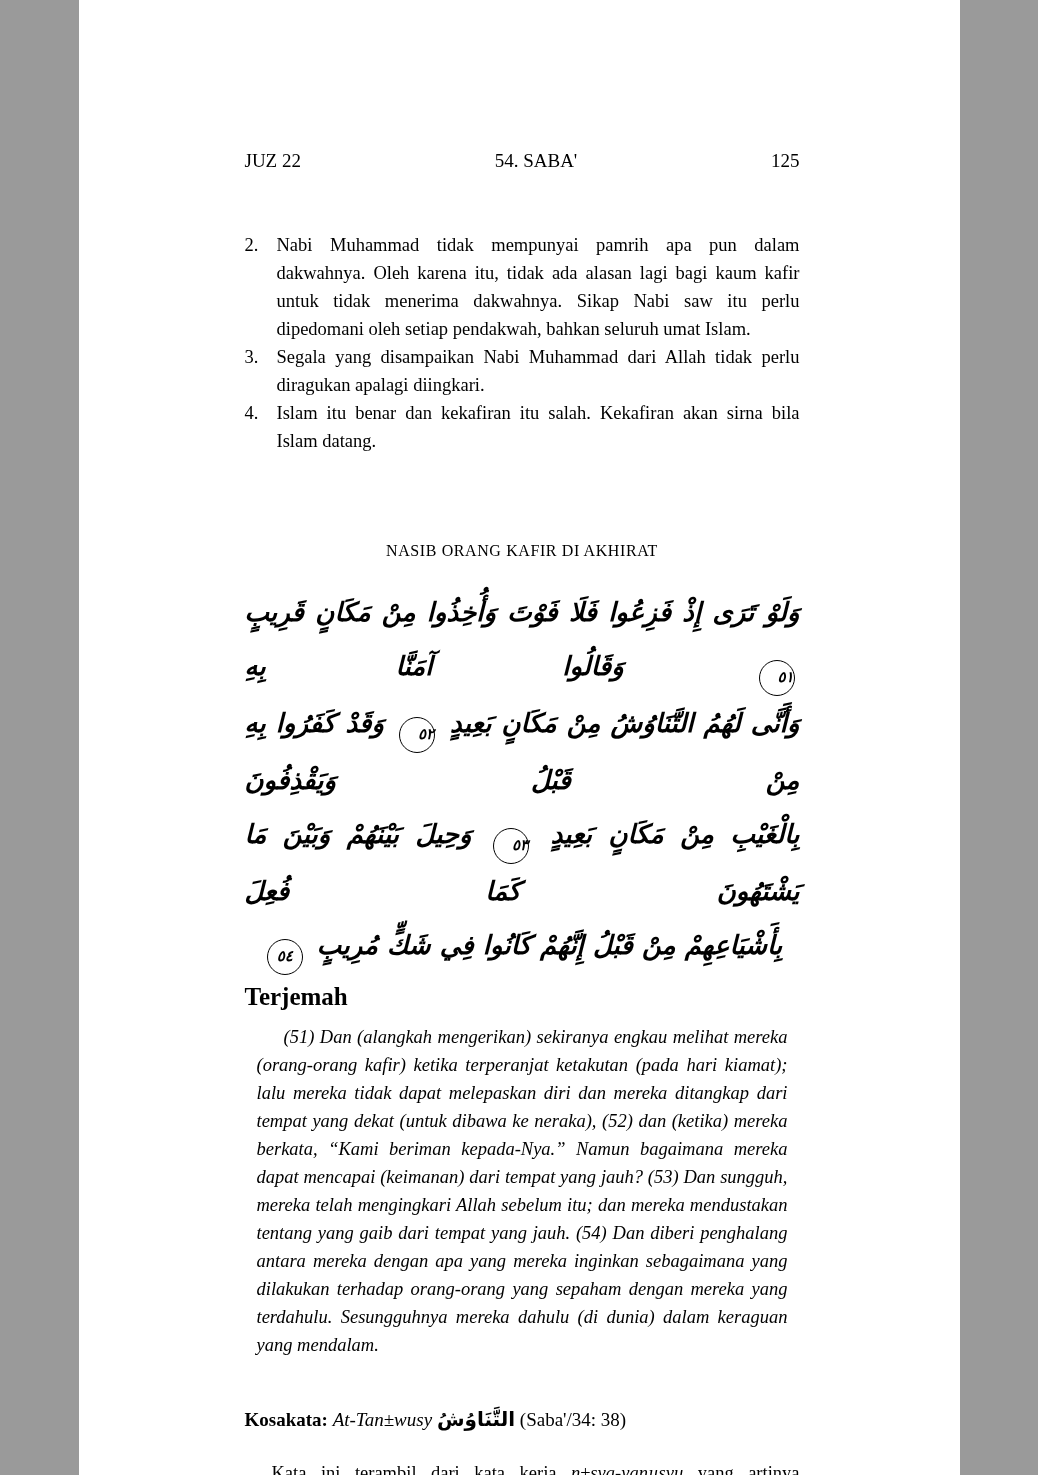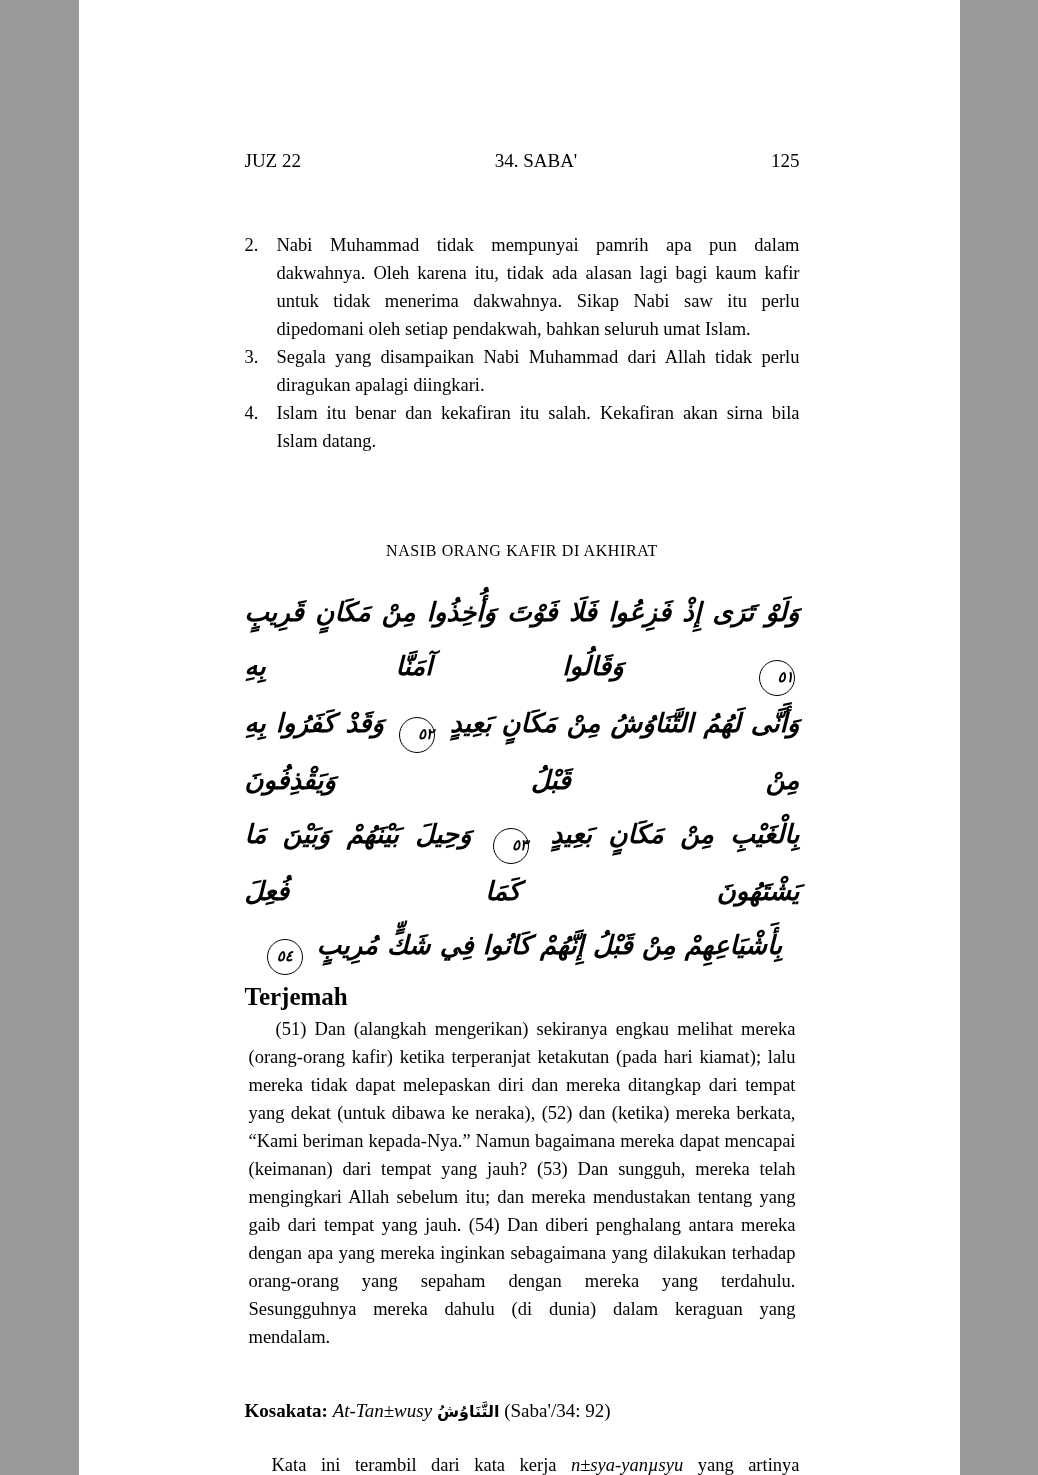--- a/index.html
+++ b/index.html
@@ -65,53 +65,54 @@
     vertical-align: -7px;
     margin: 0 5px;
   }
   .terjemah-heading {
     font-weight: 700;
     font-size: 25px;
     margin: 8px 0 0 0;
     line-height: 28px;
   }
   .translation {
+    font-style: italic;
     text-align: justify;
     text-indent: 27px;
-    margin: 4px;
+    margin: 12px;
   }
   .kosakata {
     margin: 45px 0 0 0;
     font-size: 19px;
     line-height: 30px;
   }
   .kosakata .label { font-weight: 700; font-style: normal; }
   .kosakata .term { font-style: italic; }
   .kosakata .ar {
     font-family: "DejaVu Sans", sans-serif;
     font-weight: 700;
-    font-size: 16px;
+    font-size: 20px;
     direction: rtl;
     unicode-bidi: embed;
   }
   .body-para {
     margin: 24px 0 0 0;
     text-align: justify;
     text-indent: 27px;
   }
   .it { font-style: italic; }
 </style>
 </head>
 <body>
 
 <div class="page">
 
   <div class="running-header">
     <span>JUZ 22</span>
-    <span>34. SABA'</span>
+    <span>54. SABA'</span>
     <span>125</span>
   </div>
 
   <div class="num-list">
     <div class="list-item">
       <span class="num">2.</span>
       <span class="txt">Nabi Muhammad tidak mempunyai pamrih apa pun dalam dakwahnya. Oleh karena itu, tidak ada alasan lagi bagi kaum kafir untuk tidak menerima dakwahnya. Sikap Nabi saw itu perlu dipedomani oleh setiap pendakwah, bahkan seluruh umat Islam.</span>
     </div>
     <div class="list-item">
       <span class="num">3.</span>
@@ -148,21 +149,21 @@
   </div>
 
   <h3 class="terjemah-heading">Terjemah</h3>
 
   <p class="translation">(51) Dan (alangkah mengerikan) sekiranya engkau melihat mereka (orang-orang kafir) ketika terperanjat ketakutan (pada hari kiamat); lalu mereka tidak dapat melepaskan diri dan mereka ditangkap dari tempat yang dekat (untuk dibawa ke neraka), (52) dan (ketika) mereka berkata, “Kami beriman kepada-Nya.” Namun bagaimana mereka dapat mencapai (keimanan) dari tempat yang jauh? (53) Dan sungguh, mereka telah mengingkari Allah sebelum itu; dan mereka mendustakan tentang yang gaib dari tempat yang jauh. (54) Dan diberi penghalang antara mereka dengan apa yang mereka inginkan sebagaimana yang dilakukan terhadap orang-orang yang sepaham dengan mereka yang terdahulu. Sesungguhnya mereka dahulu (di dunia) dalam keraguan yang mendalam.</p>
 
   <p class="kosakata">
     <span class="label">Kosakata: </span>
     <span class="term">At-Tan±wusy </span>
     <span class="ar">التَّنَاوُشُ</span>
-    <span> (Saba'/34: 92)</span>
+    <span> (Saba'/34: 38)</span>
   </p>
 
   <p class="body-para">
     <span>Kata ini terambil dari kata kerja </span>
     <span class="it">n±sya-yanµsyu</span>
     <span> yang artinya menerima, mencari, mengambil sesuatu dengan mudah dan ringan. Kata ini pada mulanya digunakan untuk melukiskan keadaan unta yang minum air dari sebuah telaga dengan cepat. Sebagian ulama membacanya dengan </span>
     <span class="it">at-tan±'usy</span>
     <span>, dengan melukiskan huruf </span>
     <span class="it">waw</span>
     <span> dengan </span>

